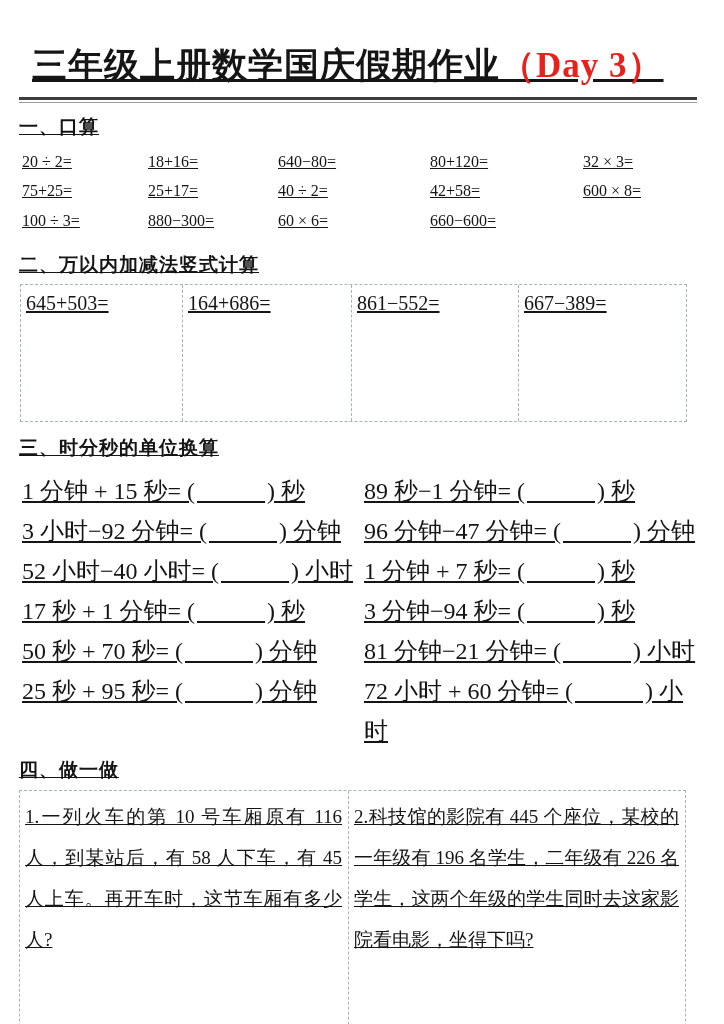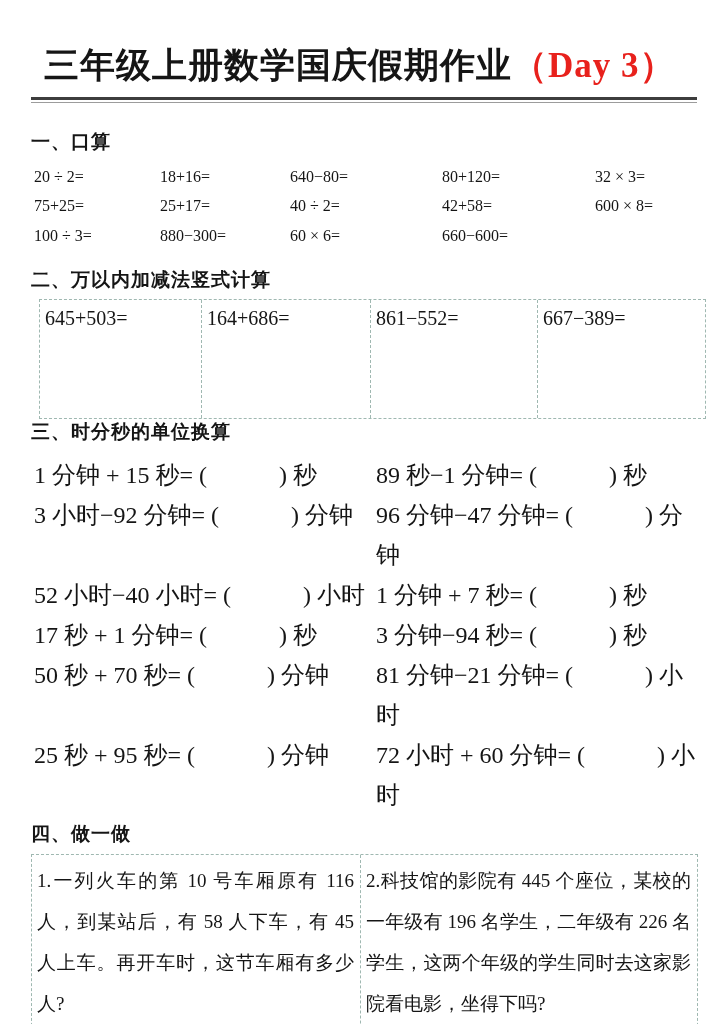--- a/index.html
+++ b/index.html
@@ -5,22 +5,23 @@
   * { margin: 0; padding: 0; box-sizing: border-box; }
   html, body { background: #ffffff; }
   body {
     width: 724px; height: 1024px;
     font-family: "Liberation Serif", "DejaVu Serif", serif;
     color: #151515;
     overflow: hidden;
   }
   .page {
     width: 724px; height: 1024px;
-    padding: 44px 27px 0 31px;
+    padding: 44px 27px 0 19px;
     position: relative;
+    text-decoration: underline;
   }
   
   .title-line {
     font-size: 35px;
     font-weight: bold;
     letter-spacing: 1px;
     white-space: nowrap;
     padding-left: 13px;
     line-height: 1.25;
   }
@@ -30,39 +31,39 @@
     height: 6px;
     border-top: 3px solid #3d3d3d;
     border-bottom: 1px solid #9c9c9c;
   }
   
   .sec-heading {
     font-size: 19px;
     font-weight: bold;
     letter-spacing: 1px;
   }
-  .h-oral { margin-top: 26px; }
+  .h-oral { margin-top: 11px; }
   .h-vertical { margin-top: 17px; }
-  .h-conversion { }
+  .h-conversion { margin-top: 13px; }
   .h-word { margin-top: 6px; }
   
   .oral-grid {
     margin-top: 7px;
     display: grid;
     grid-template-columns: 126px 130px 152px 153px auto;
     font-size: 16px;
     line-height: 29.5px;
     padding-left: 3px;
   }
   
   .vert-table {
     margin-top: 6px;
-    margin-left: 8px;
+    margin-left: 1px;
     width: 667px;
-    height: 120px;
+    height: 138px;
     display: grid;
     grid-template-columns: 162px 169px 167px 1fr;
     border: 1px dashed var(--dash);
   }
   .vert-cell {
     border-right: 1px dashed var(--dash);
     padding: 7px 6px 0 5px;
     font-size: 20px;
   }
   .vert-cell:last-child { border-right: none; }

